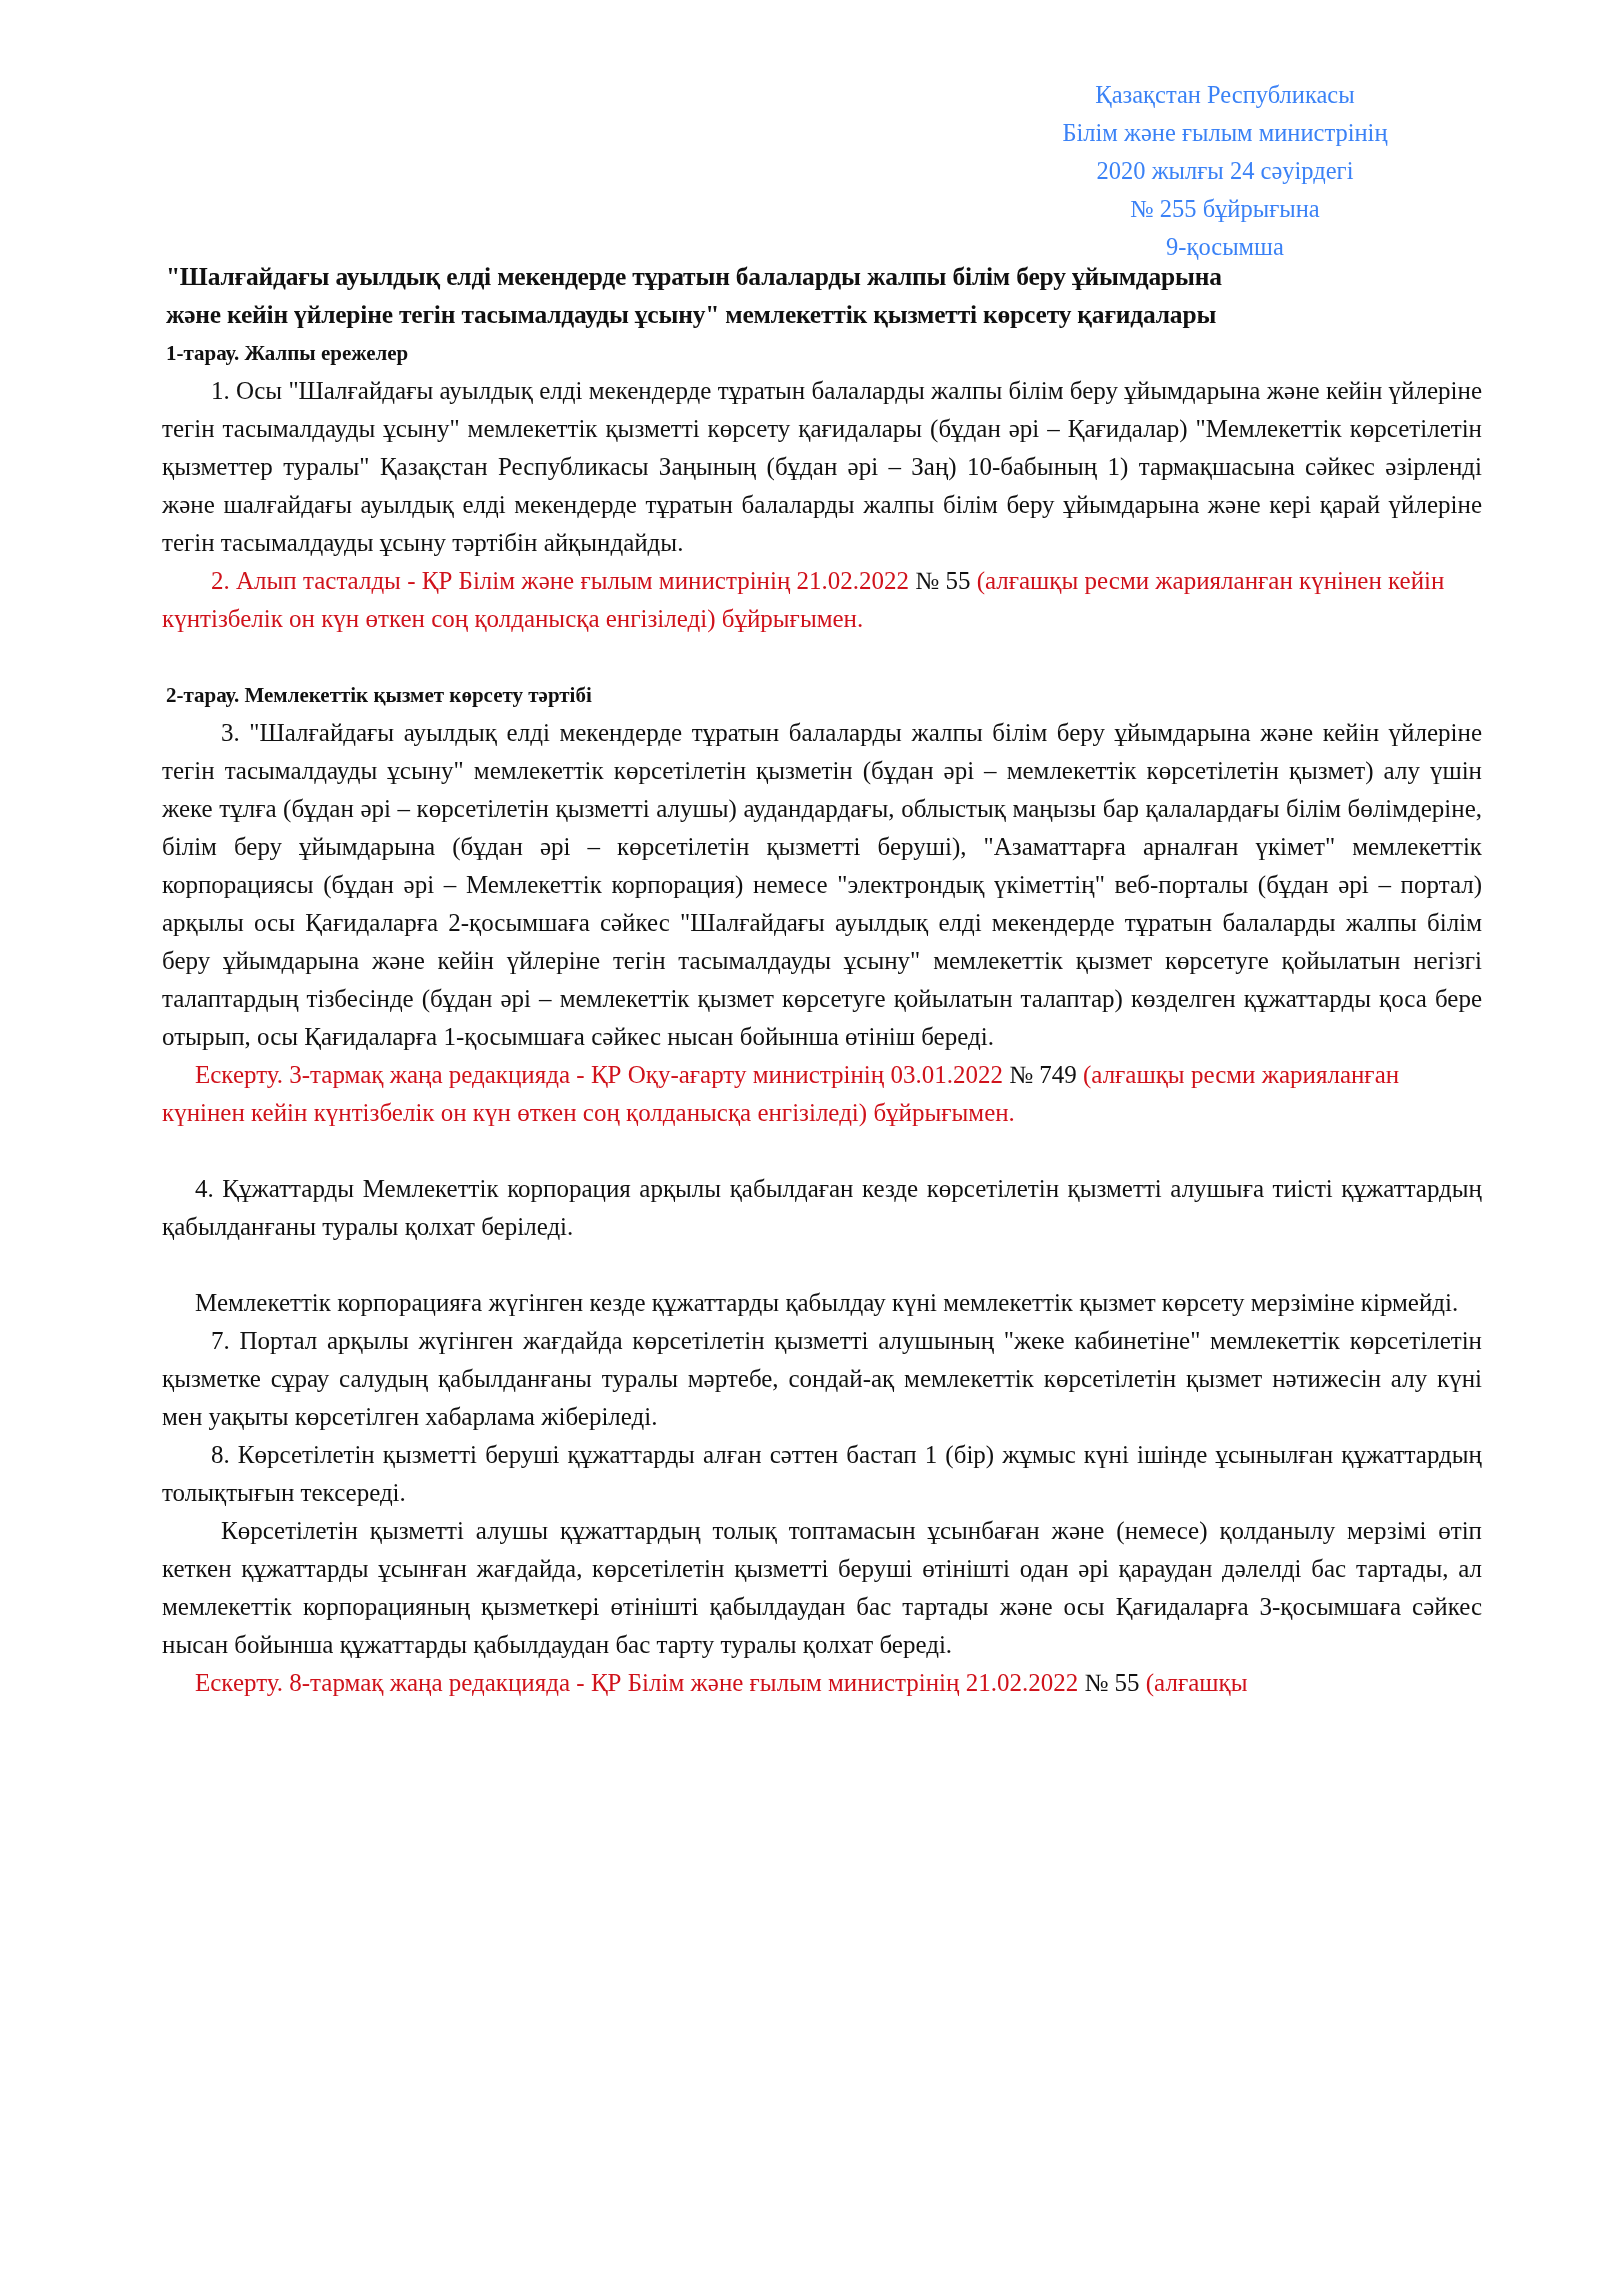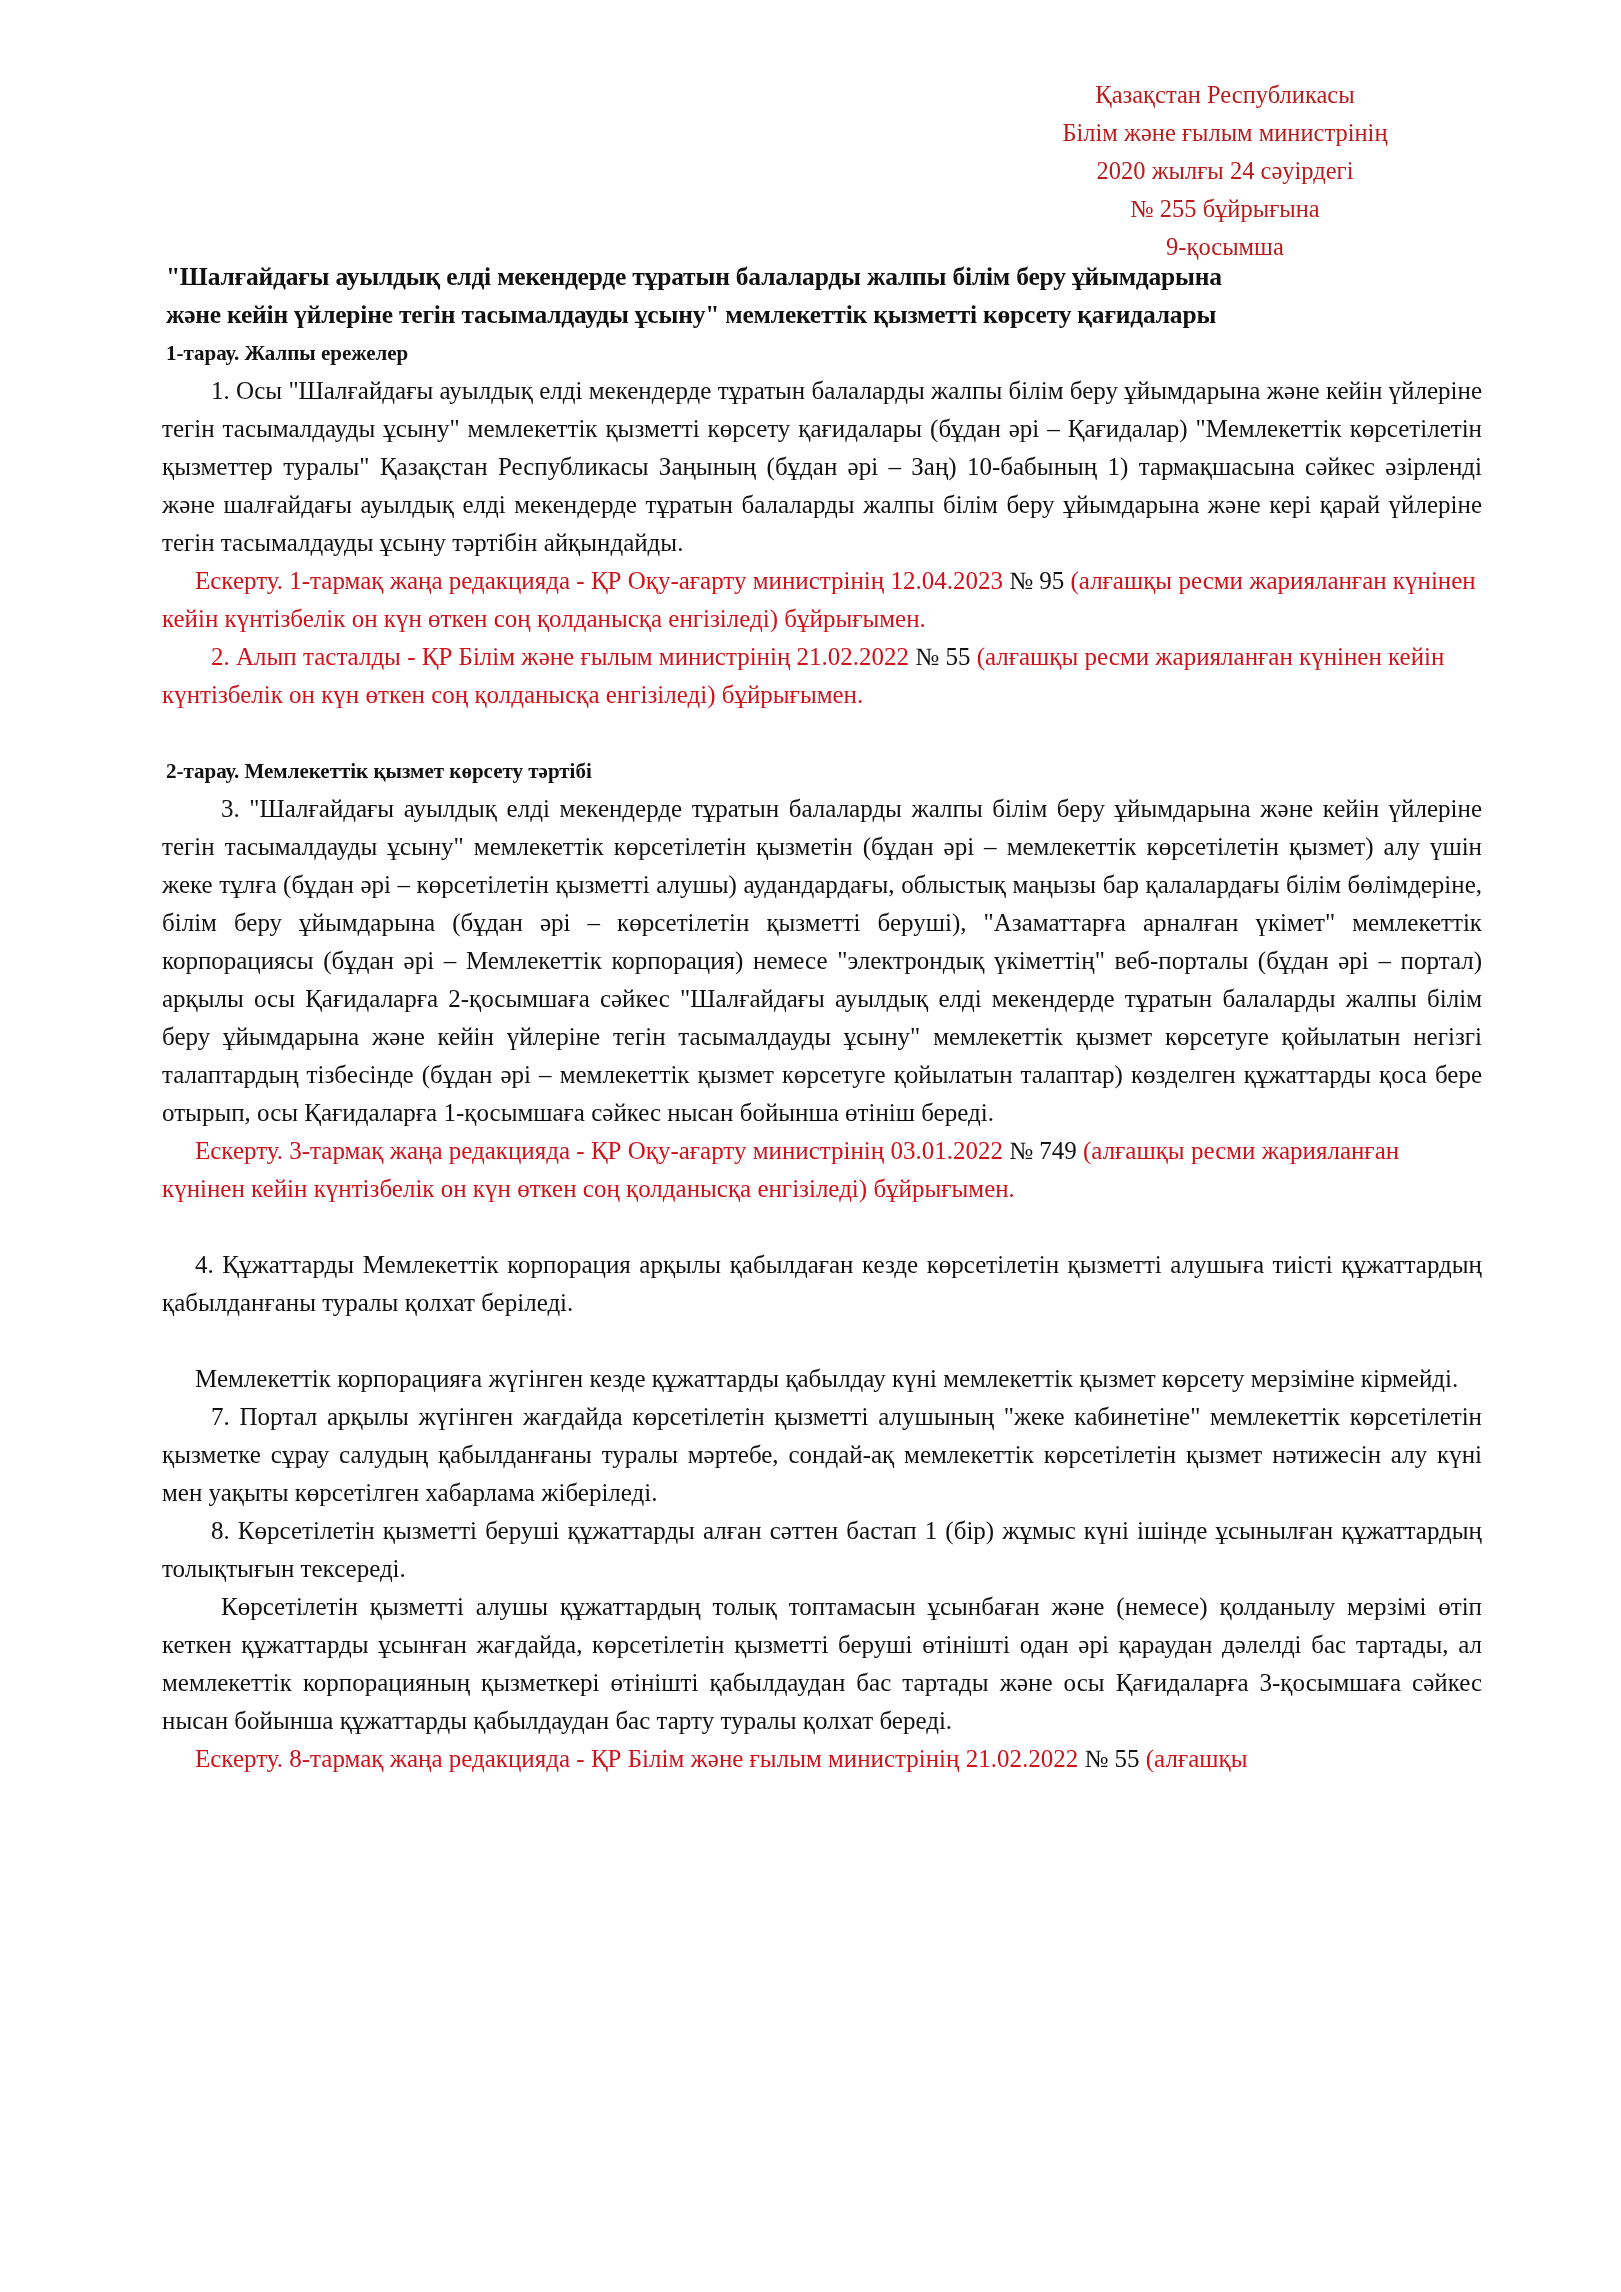--- a/index.html
+++ b/index.html
@@ -4,21 +4,21 @@
 <style>
   html, body { margin: 0; padding: 0; background: #ffffff; }
   body { width: 1621px; height: 2293px; position: relative; overflow: hidden; }
   .page {
     position: absolute; left: 162px; top: 76px; width: 1320px;
     font-family: "Liberation Serif", serif; color: #111111;
     font-size: 25px; line-height: 38px;
   }
   .stamp {
     position: absolute; left: 980px; top: 76px; width: 490px;
-    font-family: "Liberation Serif", serif; color: #b91c1c;
+    font-family: "Liberation Serif", serif; color: #3b82f6;
     font-size: 24.5px; line-height: 38px; text-align: center;
   }
   .title {
     font-weight: bold; font-size: 25.5px; line-height: 38px;
     margin-top: 182px; padding-left: 3.9px; letter-spacing: -0.2px;
   }
   .chapter { font-weight: bold; font-size: 21px; line-height: 38px; padding-left: 3.9px; }
   p { margin: 0; text-align: justify; }
   p.ind { text-indent: 49px; }
   p.ind2 { text-indent: 33px; }
@@ -40,23 +40,20 @@
 </div>
 
 <div class="page">
   <div class="title">
     <div>"Шалғайдағы ауылдық елді мекендерде тұратын балаларды жалпы білім беру ұйымдарына</div>
     <div>және кейін үйлеріне тегін тасымалдауды ұсыну" мемлекеттік қызметті көрсету қағидалары</div>
   </div>
 
   <div class="chapter">1-тарау. Жалпы ережелер</div>
   <p class="ind">1. Осы "Шалғайдағы ауылдық елді мекендерде тұратын балаларды жалпы білім беру ұйымдарына және кейін үйлеріне тегін тасымалдауды ұсыну" мемлекеттік қызметті көрсету қағидалары (бұдан әрі – Қағидалар) "Мемлекеттік көрсетілетін қызметтер туралы" Қазақстан Республикасы Заңының (бұдан әрі – Заң) 10-бабының 1) тармақшасына сәйкес әзірленді және шалғайдағы ауылдық елді мекендерде тұратын балаларды жалпы білім беру ұйымдарына және кері қарай үйлеріне тегін тасымалдауды ұсыну тәртібін айқындайды.</p>
-  <p class="ind2 left red">
-    <span>Ескерту. 1-тармақ жаңа редакцияда - ҚР Оқу-ағарту министрінің 12.04.2023 </span><span class="lnk">№ 95</span><span> (алғашқы ресми жарияланған күнінен кейін күнтізбелік он күн өткен соң қолданысқа енгізіледі) бұйрығымен.</span>
-  </p>
   <p class="ind left red">
     <span>2. Алып тасталды - ҚР Білім және ғылым министрінің 21.02.2022 </span><span class="lnk">№ 55</span><span> (алғашқы ресми жарияланған күнінен кейін күнтізбелік он күн өткен соң қолданысқа енгізіледі) бұйрығымен.</span>
   </p>
   <div class="gap"></div>
 
   <div class="chapter">2-тарау. Мемлекеттік қызмет көрсету тәртібі</div>
   <p class="ind3">3. "Шалғайдағы ауылдық елді мекендерде тұратын балаларды жалпы білім беру ұйымдарына және кейін үйлеріне тегін тасымалдауды ұсыну" мемлекеттік көрсетілетін қызметін (бұдан әрі – мемлекеттік көрсетілетін қызмет) алу үшін жеке тұлға (бұдан әрі – көрсетілетін қызметті алушы) аудандардағы, облыстық маңызы бар қалалардағы білім бөлімдеріне, білім беру ұйымдарына (бұдан әрі – көрсетілетін қызметті беруші), "Азаматтарға арналған үкімет" мемлекеттік корпорациясы (бұдан әрі – Мемлекеттік корпорация) немесе "электрондық үкіметтің" веб-порталы (бұдан әрі – портал) арқылы осы Қағидаларға 2-қосымшаға сәйкес "Шалғайдағы ауылдық елді мекендерде тұратын балаларды жалпы білім беру ұйымдарына және кейін үйлеріне тегін тасымалдауды ұсыну" мемлекеттік қызмет көрсетуге қойылатын негізгі талаптардың тізбесінде (бұдан әрі – мемлекеттік қызмет көрсетуге қойылатын талаптар) көзделген құжаттарды қоса бере отырып, осы Қағидаларға 1-қосымшаға сәйкес нысан бойынша өтініш береді.</p>
   <p class="ind2 left red">
     <span>Ескерту. 3-тармақ жаңа редакцияда - ҚР Оқу-ағарту министрінің 03.01.2022 </span><span class="lnk">№ 749</span><span> (алғашқы ресми жарияланған күнінен кейін күнтізбелік он күн өткен соң қолданысқа енгізіледі) бұйрығымен.</span>
   </p>

